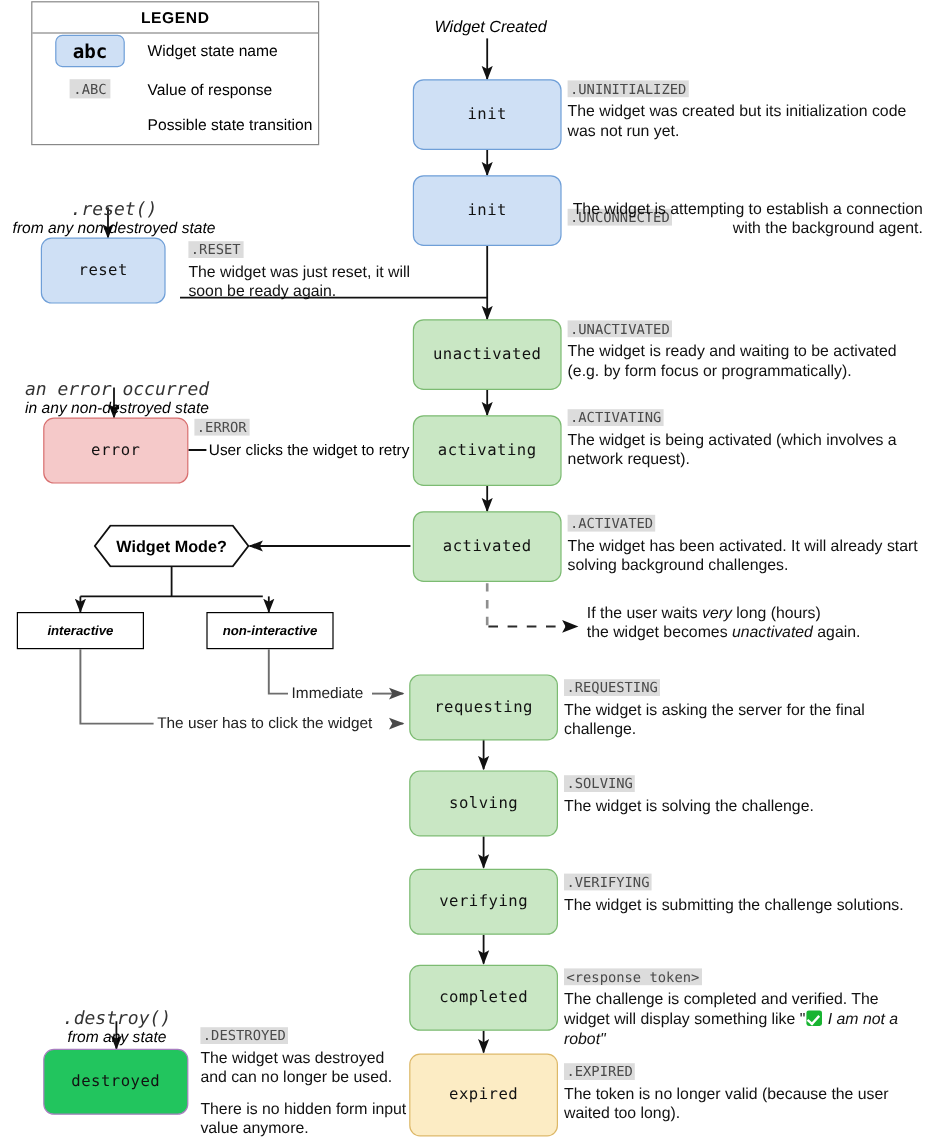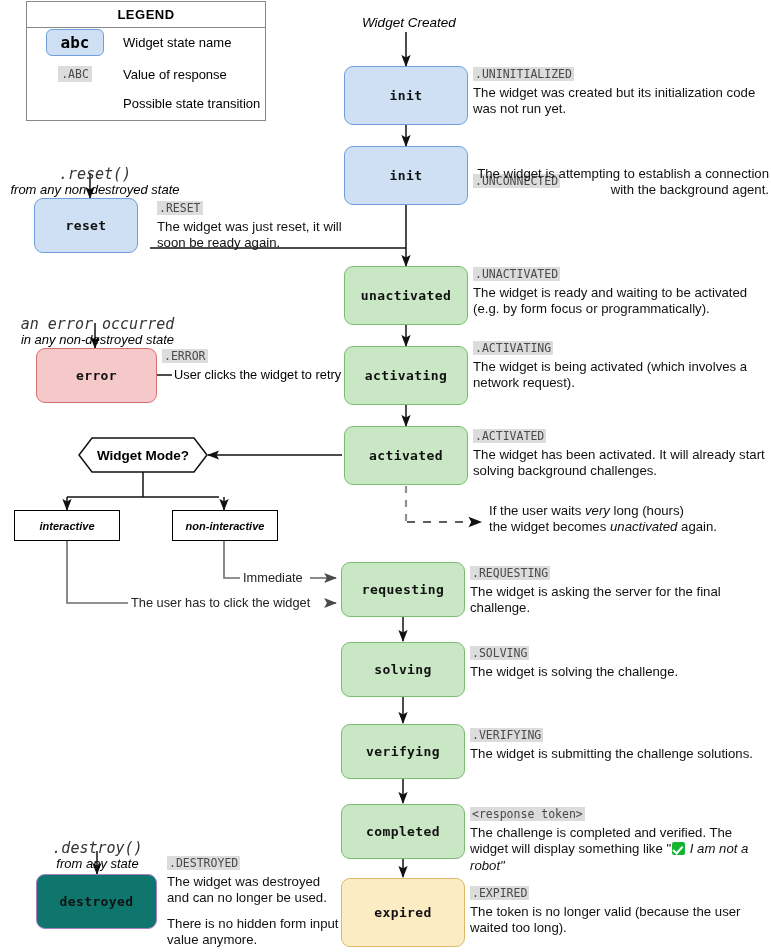--- a/index.html
+++ b/index.html
@@ -13,27 +13,27 @@
   }
   #canvas{position:absolute;left:0;top:0;width:771px;height:952px;}
   #svg-layer{position:absolute;left:0;top:0;width:771px;height:952px;pointer-events:none;}
 
   
   .state{
     position:absolute;box-sizing:border-box;
     border-radius:9px;border:1.3px solid;
     display:flex;align-items:center;justify-content:center;
     font-family:"DejaVu Sans Mono","Liberation Mono",monospace;
-    font-weight:bold;font-size:13px;letter-spacing:0.4px;
+    font-weight:normal;font-size:13px;letter-spacing:0.4px;
     color:#111;
   }
   .state.blue  {background:#cfe0f5;border-color:#6f9fd8;}
   .state.green {background:#c9e7c4;border-color:#7cbb72;}
   .state.red   {background:#f5c9c9;border-color:#d86f6f;}
-  .state.purple{background:#0f766e;border-color:#a87fc0;}
+  .state.purple{background:#22c55e;border-color:#a87fc0;}
   .state.amber {background:#fcecc4;border-color:#ddb868;}
 
   
   .plainbox{
     position:absolute;box-sizing:border-box;
     border:1.4px solid #000;background:#fff;
     display:flex;align-items:center;justify-content:center;
     font-style:italic;font-weight:bold;font-size:11px;
   }
 

